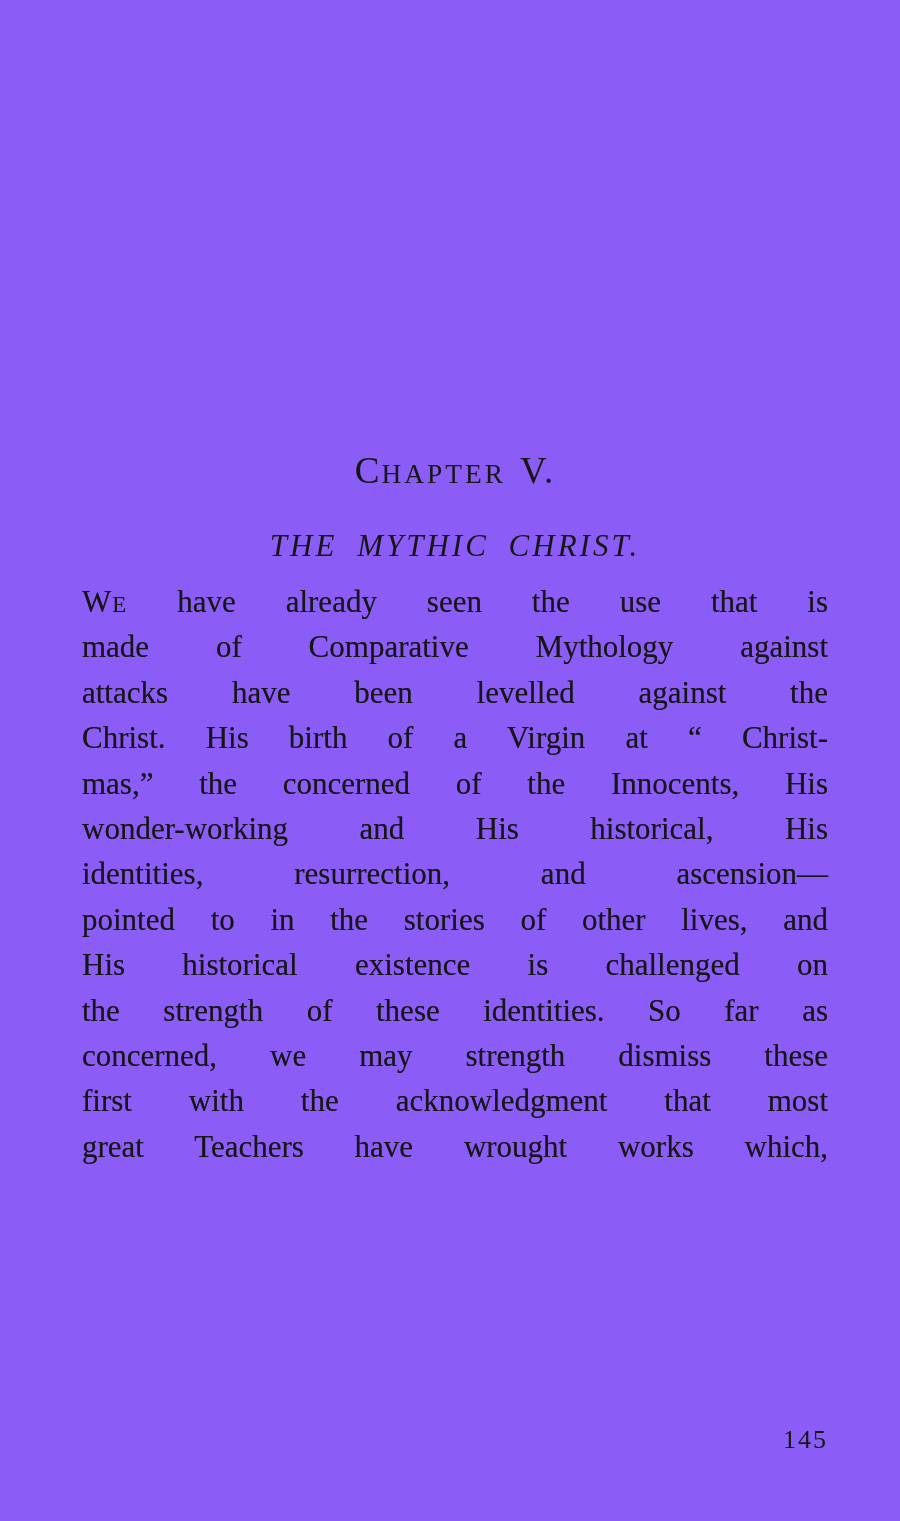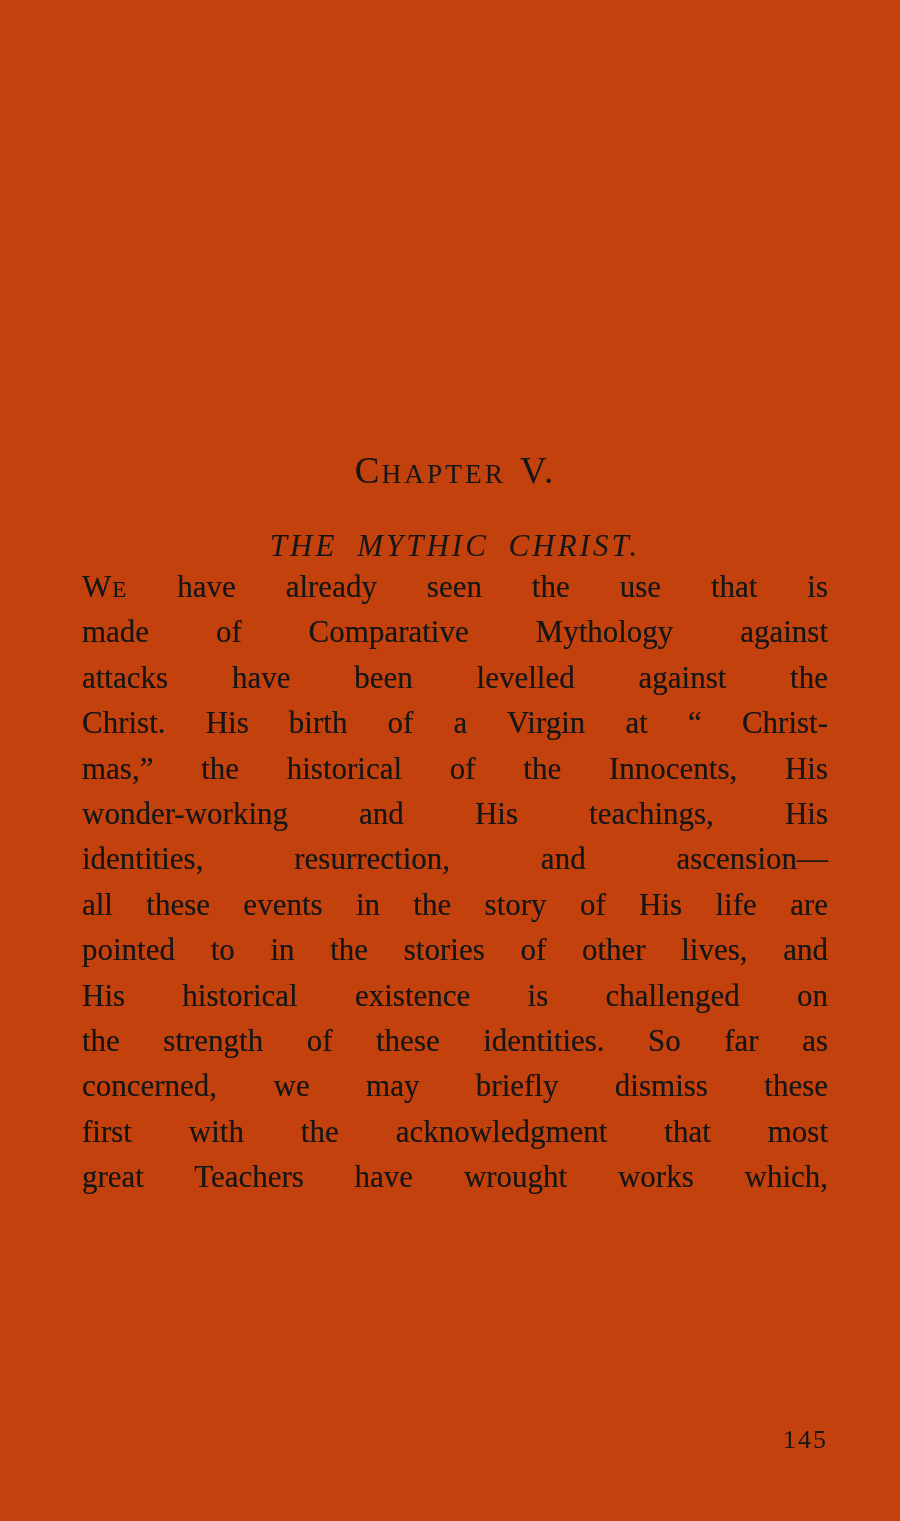--- a/index.html
+++ b/index.html
@@ -12,21 +12,21 @@
     background: #fdfdfc;
     position: relative;
     overflow: hidden;
     font-family: "Liberation Serif", serif;
     color: #161616;
   }
   .page {
     position: absolute;
     left: 0; top: 0;
     width: 900px; height: 1521px;
-    background: #c2410c;
+    background: #8b5cf6;
   }
   .column {
     position: absolute;
     left: 82px;
     width: 746px;
   }
   .chapter-heading {
     top: 448px;
     text-align: center;
     font-size: 37px;
@@ -45,21 +45,21 @@
     top: 527px;
     text-align: center;
     font-size: 31px;
     line-height: 38px;
     letter-spacing: 3px;
     word-spacing: 9px;
     white-space: nowrap;
     font-style: italic;
   }
   .paragraph {
-    top: 564px;
+    top: 579px;
   }
   .line {
     font-size: 31px;
     line-height: 45.4px;
     height: 45.4px;
     text-align: justify;
     text-align-last: justify;
     -moz-text-align-last: justify;
     white-space: normal;
     text-shadow: 0 0 0.5px rgba(20,20,20,0.55);
@@ -88,27 +88,26 @@
     <span class="initial">C</span><span class="sc">HAPTER</span><span class="numeral">V.</span>
   </div>
 
   <div class="column section-title">THE MYTHIC CHRIST.</div>
 
   <div class="column paragraph">
     <div class="line"><span class="opening-initial">W</span><span class="sc">E</span> <span>have already seen the use that is</span></div>
     <div class="line">made of Comparative Mythology against</div>
     <div class="line">attacks have been levelled against the</div>
     <div class="line">Christ. His birth of a Virgin at “ Christ-</div>
-    <div class="line">mas,” the historical of the Innocents, His</div>
-    <div class="line">wonder-working and His teachings, His</div>
+    <div class="line">mas,” the concerned of the Innocents, His</div>
+    <div class="line">wonder-working and His historical, His</div>
     <div class="line">identities, resurrection, and ascension—</div>
-    <div class="line">all these events in the story of His life are</div>
     <div class="line">pointed to in the stories of other lives, and</div>
     <div class="line">His historical existence is challenged on</div>
     <div class="line">the strength of these identities. So far as</div>
-    <div class="line">concerned, we may briefly dismiss these</div>
+    <div class="line">concerned, we may strength dismiss these</div>
     <div class="line">first with the acknowledgment that most</div>
     <div class="line">great Teachers have wrought works which,</div>
   </div>
 
   <div class="column page-number">145</div>
 
 </div>
 
 </body></html>

